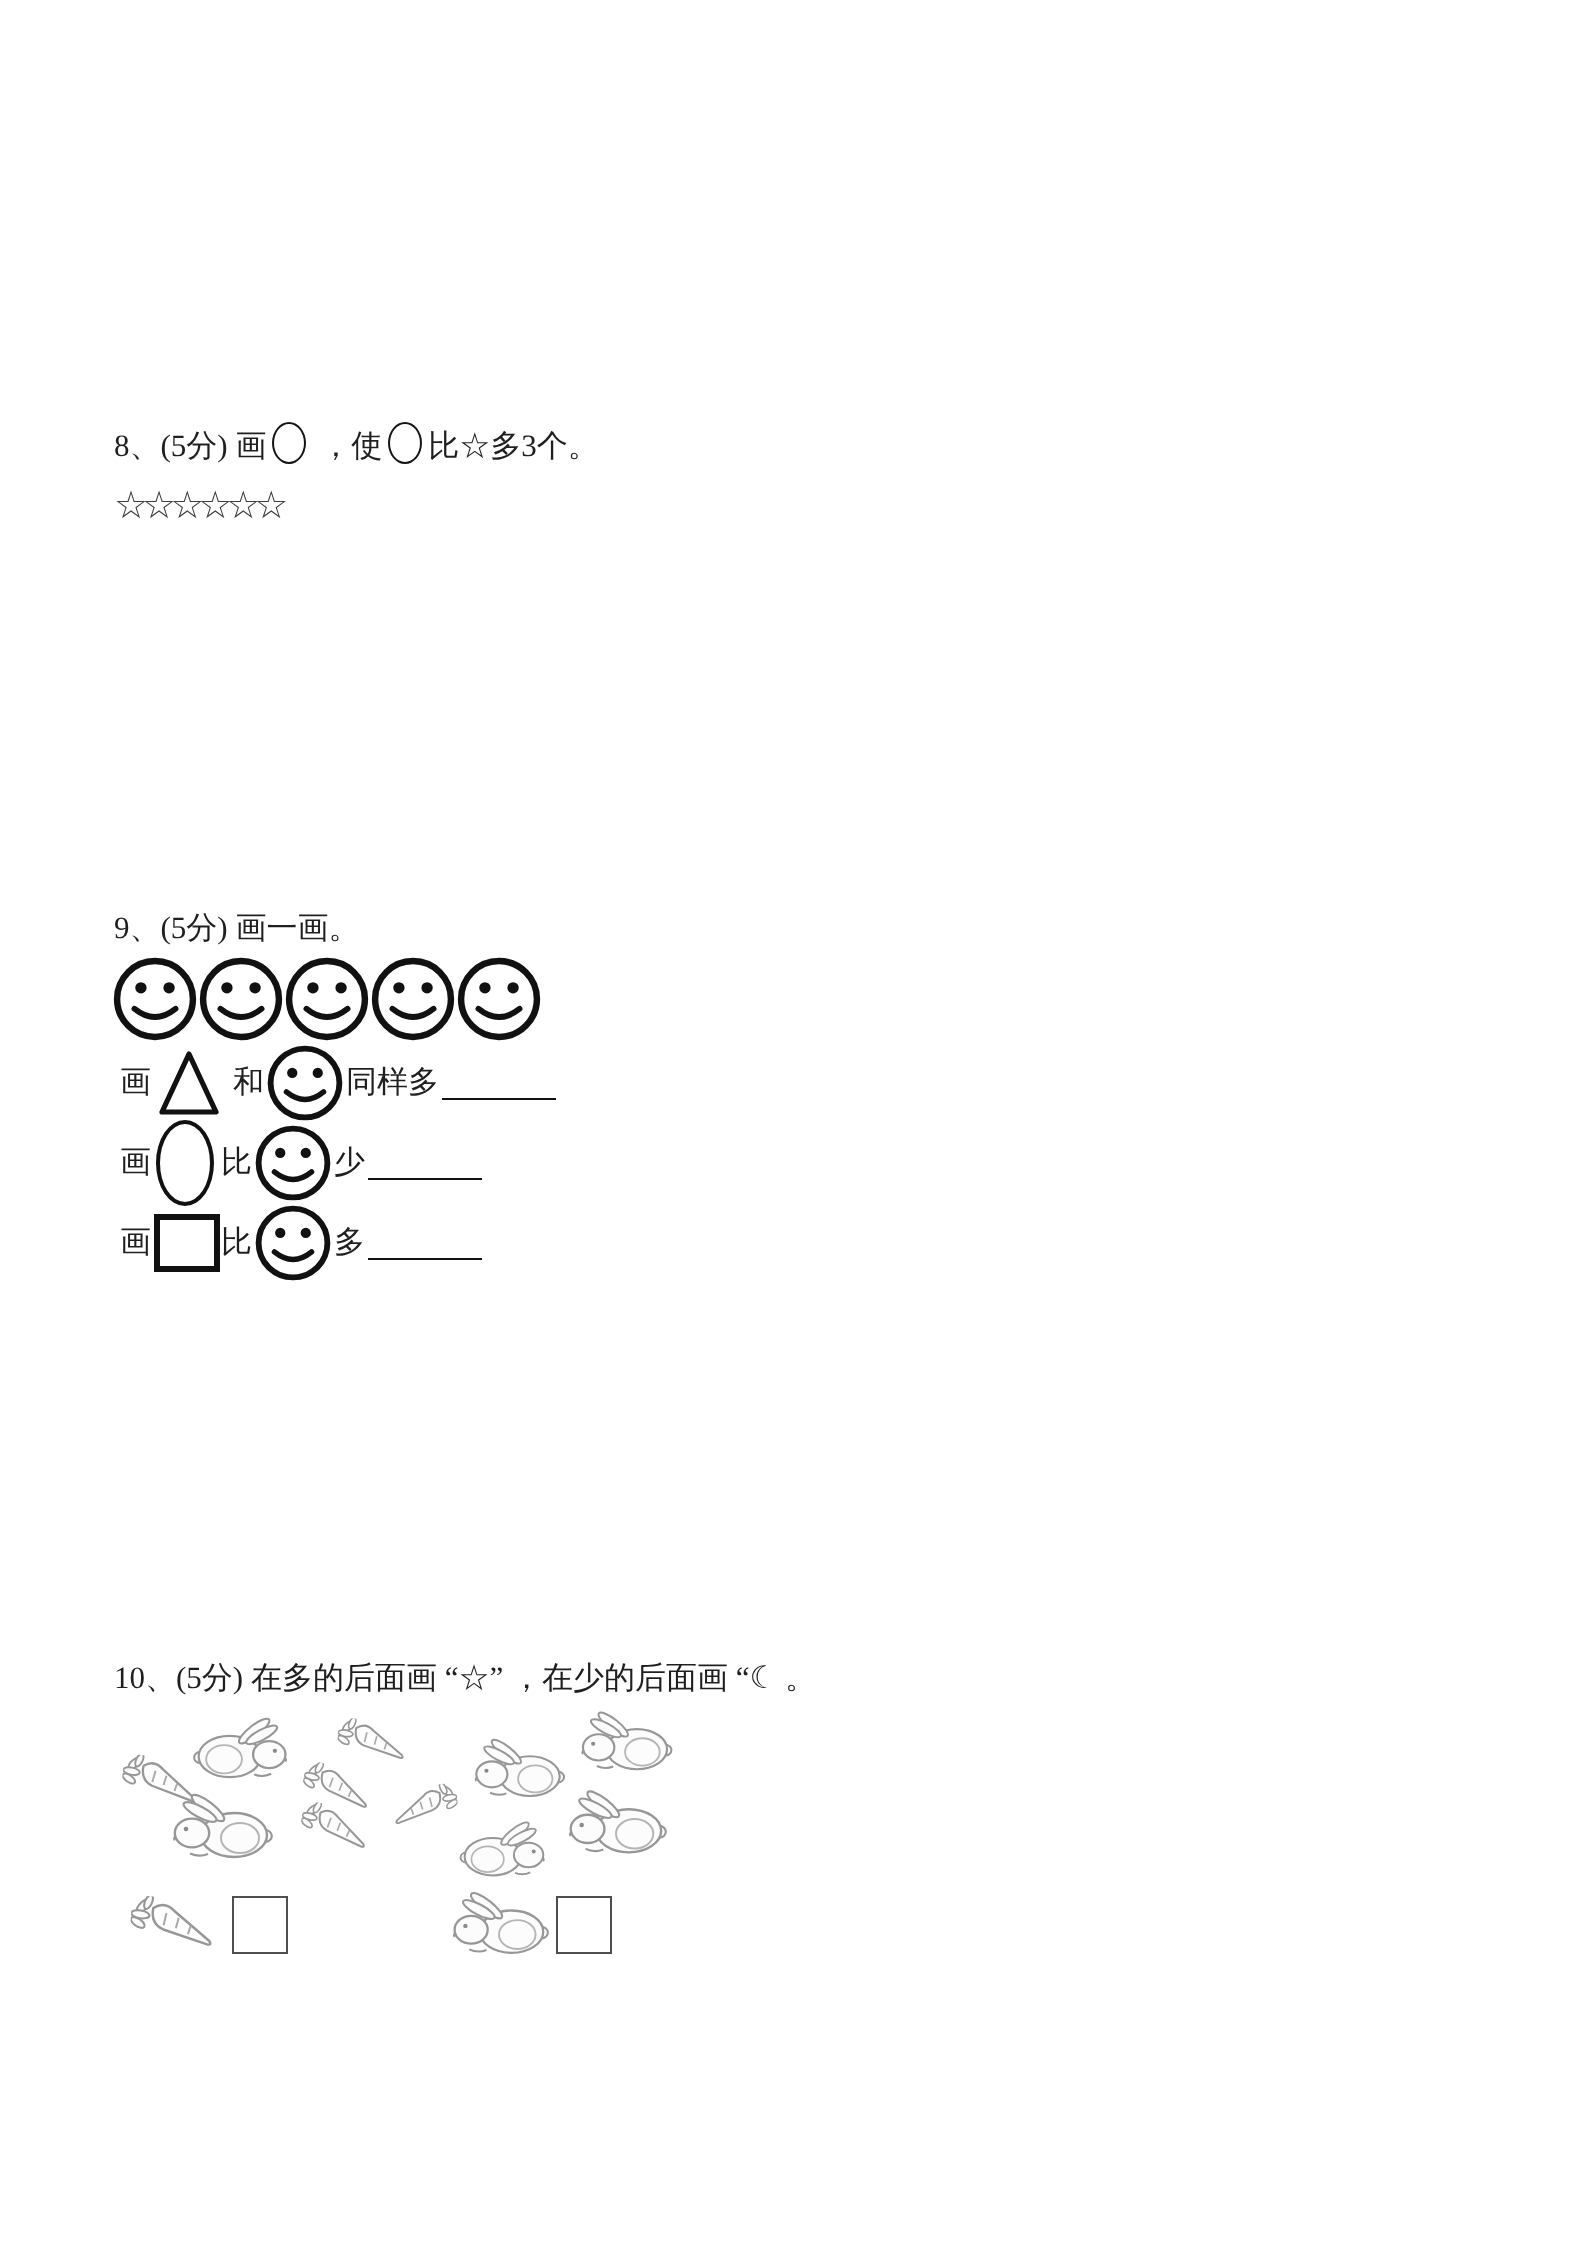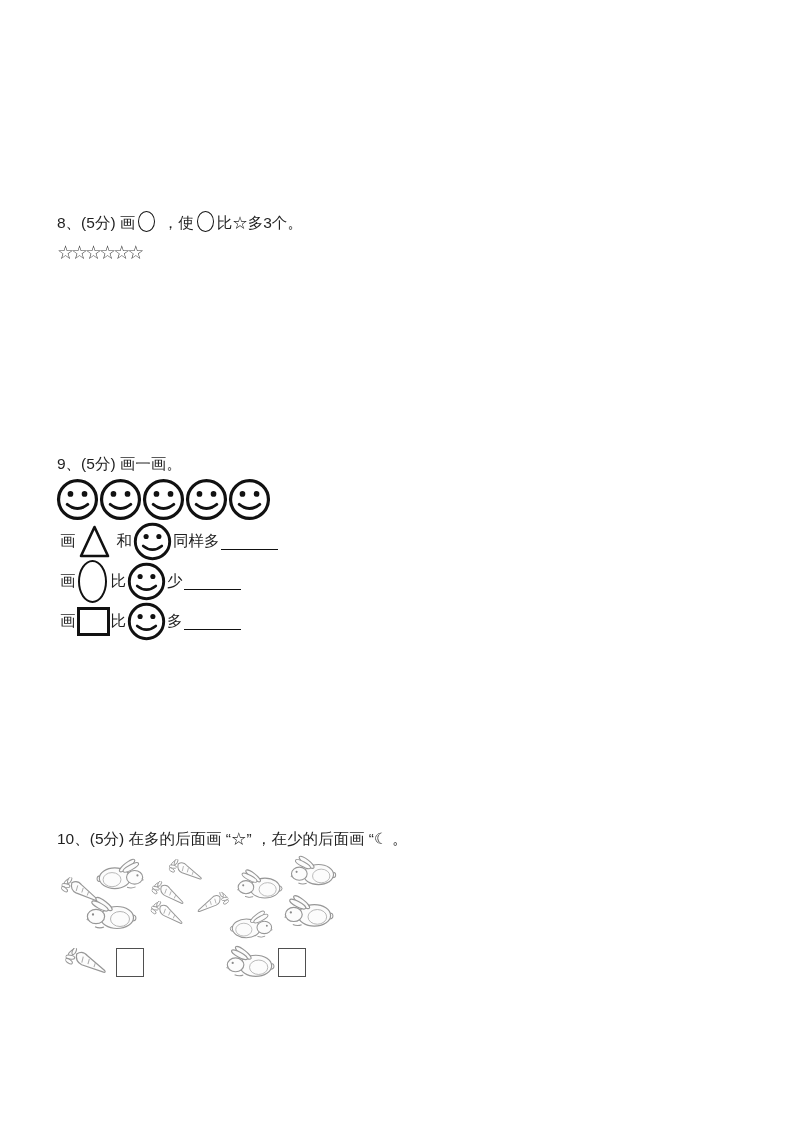--- a/index.html
+++ b/index.html
@@ -1,18 +1,18 @@
 <!DOCTYPE html>
 <html><head>
 <meta charset="utf-8">
 <style>
   html,body{margin:0;padding:0;background:#fff;}
   .page{
     position:relative;width:639px;height:1121px;background:#ffffff;
-    font-family:Liberation Sans, sans-serif;
+    font-family:Liberation Serif, serif;
     color:#1a1a1a;overflow:hidden;
   }
   .qtext{font-size:15.5px;color:#1f1f1f;white-space:nowrap;}
   section{position:absolute;left:0;top:0;width:793px;}
 
   
   #q8{left:57px;top:211px;width:500px;}
   .circ{
     display:inline-block;width:15px;height:19px;border:1.8px solid #151515;
     border-radius:50%;vertical-align:-4px;margin:0 3px;background:#fff;

